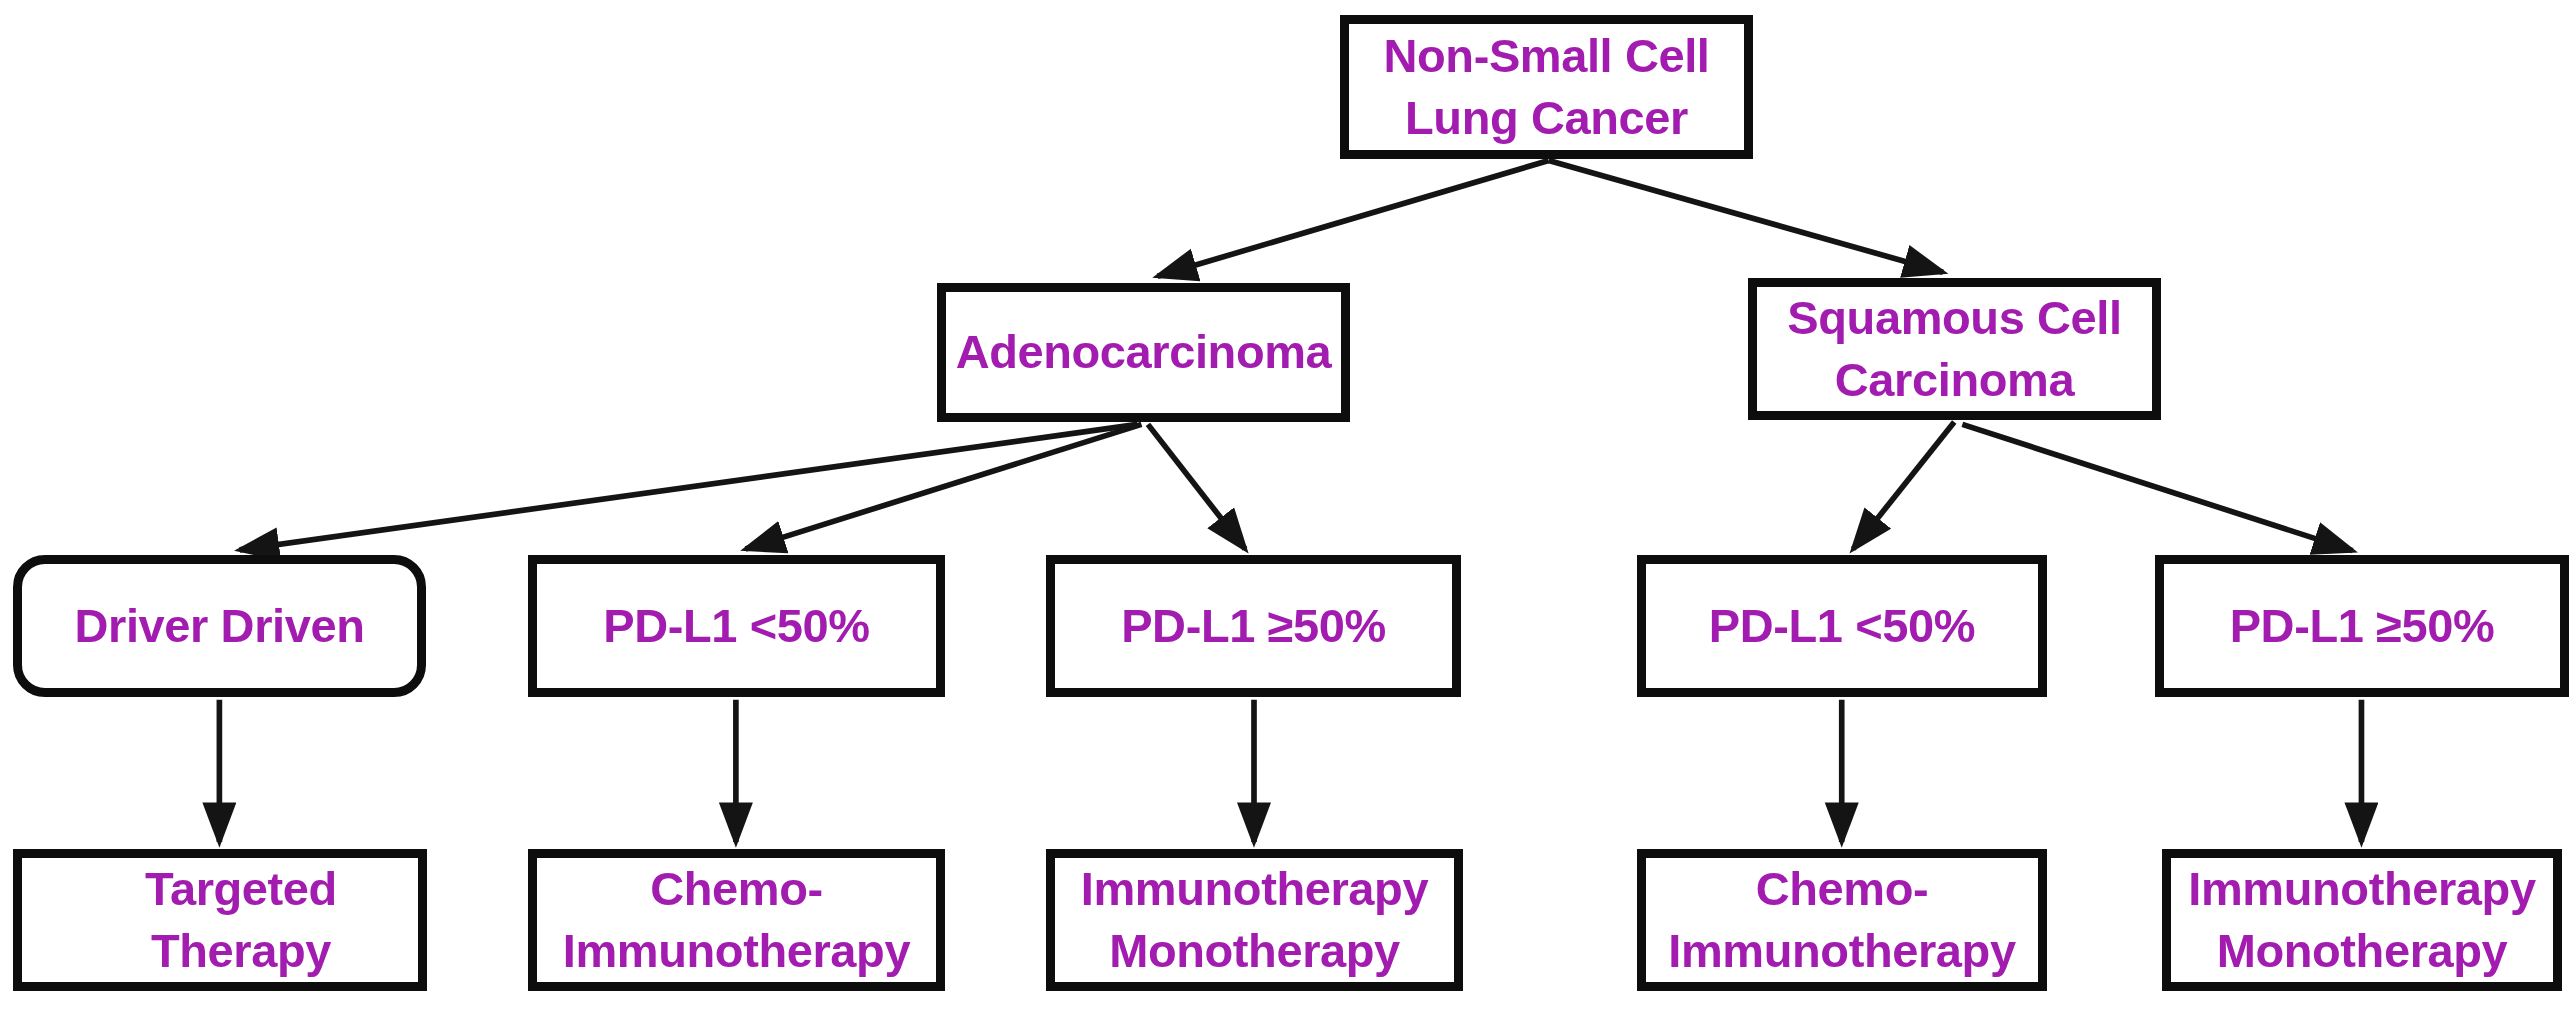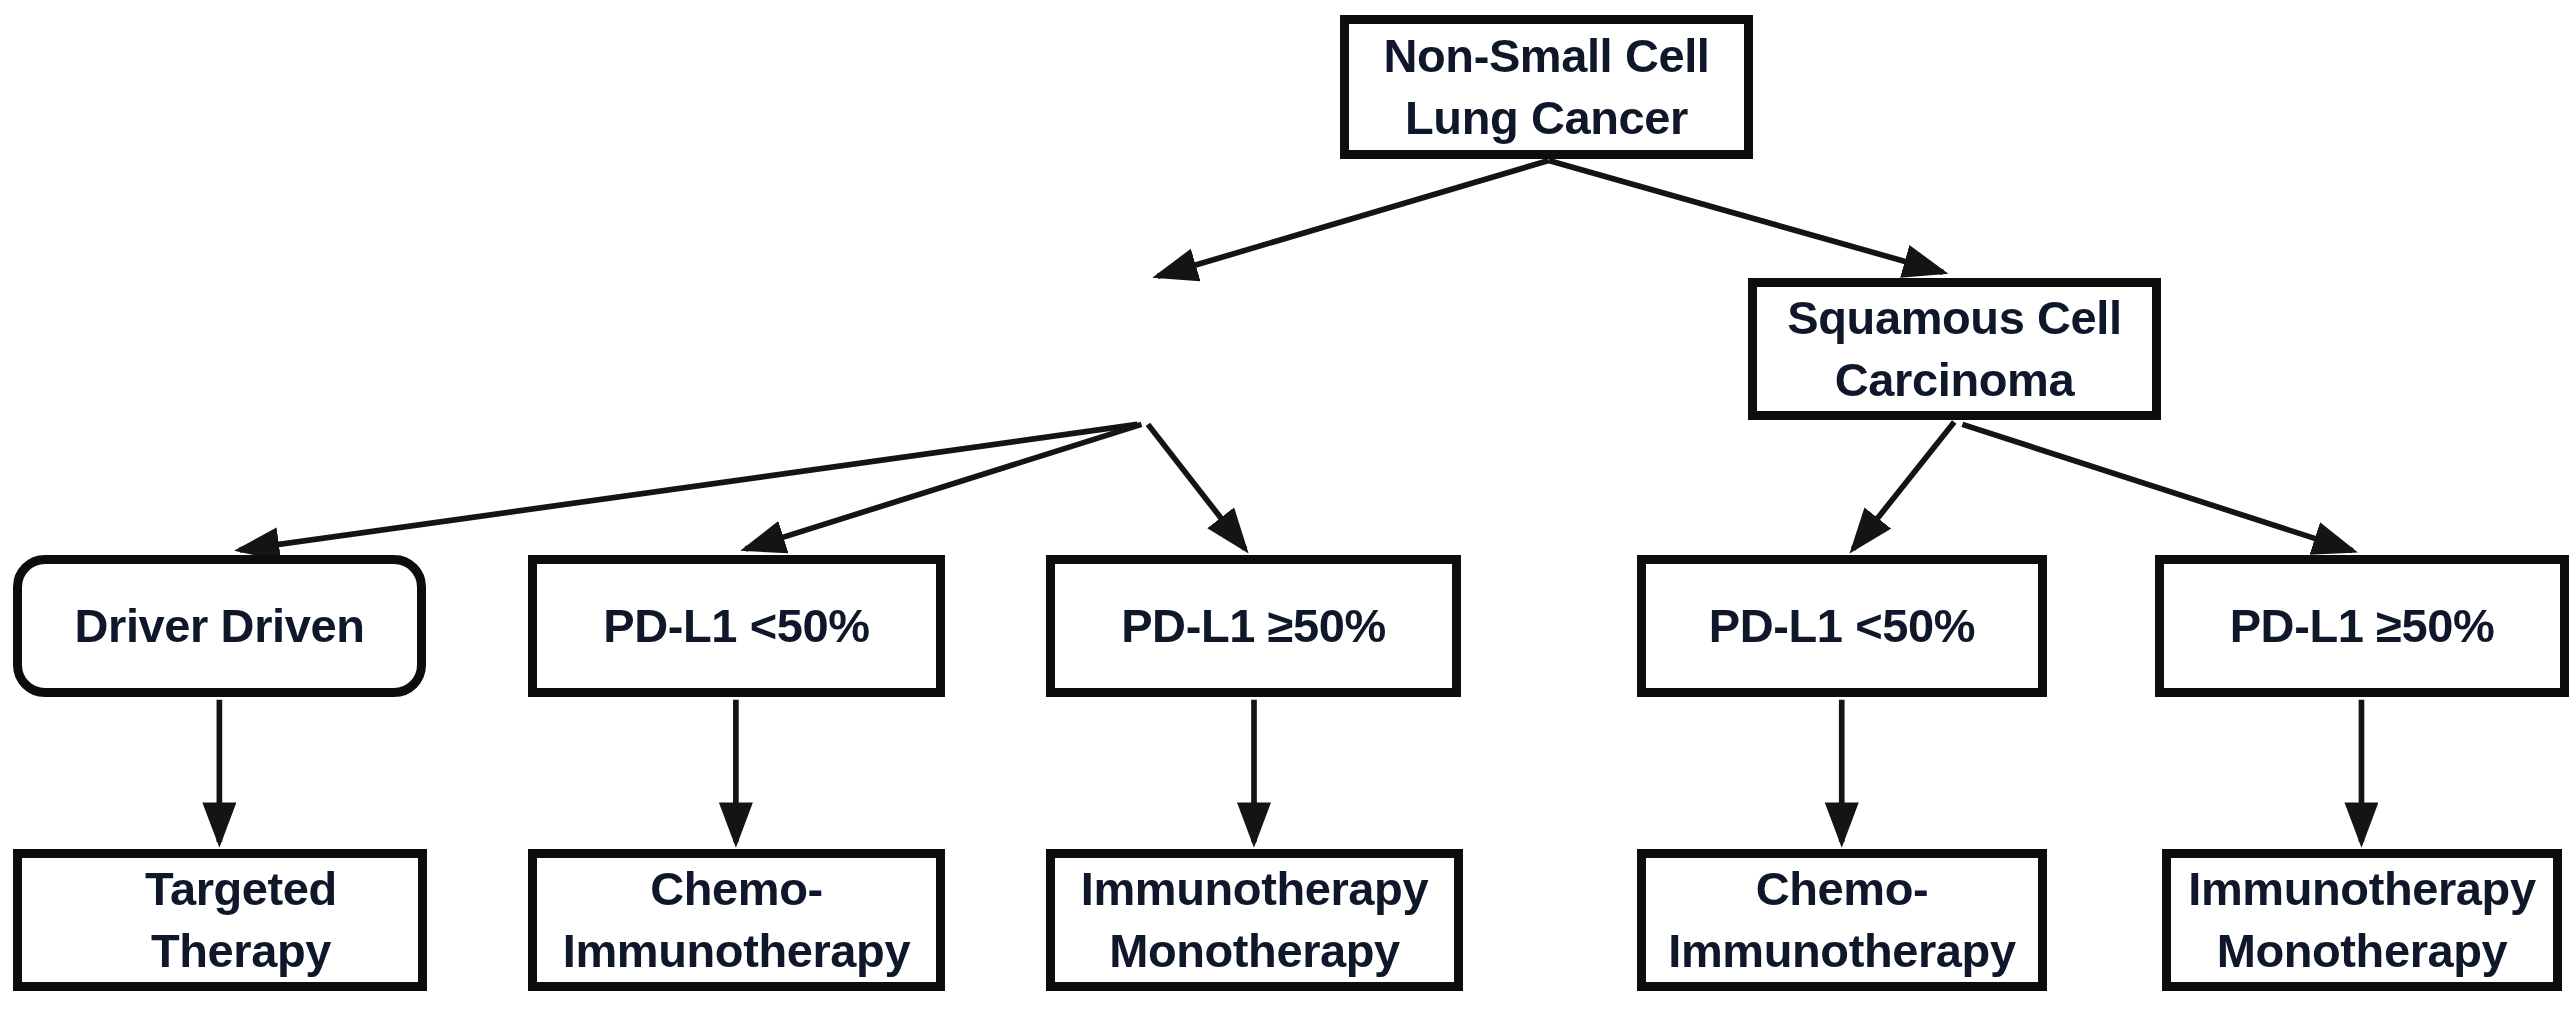--- a/index.html
+++ b/index.html
@@ -33,21 +33,21 @@
     border: 9px solid #0d0d0d;
     background: #ffffff;
     display: flex;
     align-items: center;
     justify-content: center;
     text-align: center;
   }
   .node-label {
     font-size: 47px;
     font-weight: bold;
-    color: #0f172a;
+    color: #a21caf;
     line-height: 1.32;
     letter-spacing: -0.4px;
     white-space: pre-line;
   }
 </style>
 </head>
 <body>
 
 <div class="canvas">
 
@@ -69,20 +69,23 @@
     <line x1="1549" y1="864" x2="1549" y2="1040" marker-end="url(#arrow)"></line>
     <line x1="2275" y1="864" x2="2275" y2="1040" marker-end="url(#arrow)"></line>
     <line x1="2917" y1="864" x2="2917" y2="1040" marker-end="url(#arrow)"></line>
   </svg>
 
   <div class="node" style="left:1340px; top:14.6px; width:413px; height:144px;">
     <span class="node-label">Non-Small Cell
 Lung Cancer</span>
   </div>
 
+  <div class="node" style="left:937px; top:283px; width:413px; height:139px;">
+    <span class="node-label">Adenocarcinoma</span>
+  </div>
   <div class="node" style="left:1748px; top:278px; width:413px; height:142px;">
     <span class="node-label">Squamous Cell
 Carcinoma</span>
   </div>
 
   <div class="node" style="left:13px; top:555px; width:413px; height:142px;border-radius:32px;">
     <span class="node-label">Driver Driven</span>
   </div>
   <div class="node" style="left:528px; top:555px; width:417px; height:142px;">
     <span class="node-label">PD-L1 &lt;50%</span>

